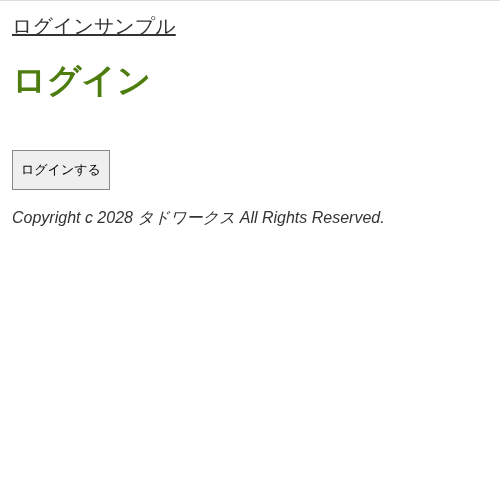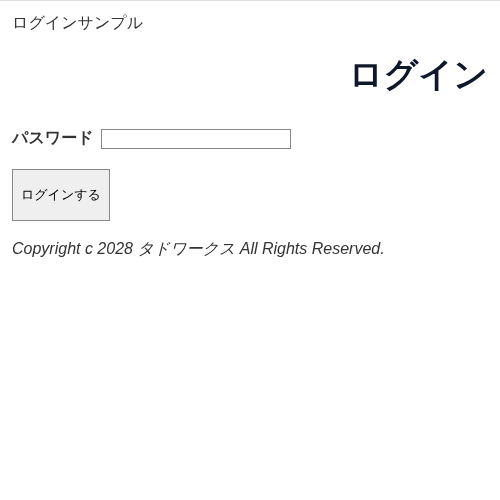--- a/index.html
+++ b/index.html
@@ -6,30 +6,30 @@
       font-family: Meiryo, "Hiragino Kaku Gothic Pro", sans-serif;
       margin: 0;
       padding: 12px;
       color: #333;
       background: #fff;
       width: 500px;
       box-sizing: border-box;
       border-top: 1px solid #ddd;
     }
     .breadcrumb {
-      font-size: 16px;
+      font-size: 20px;
       color: #333;
       margin-bottom: 18px;
+      text-decoration: underline;
     }
     h1.page-title {
       font-size: 34px;
       font-weight: bold;
       margin: 0 0 28px 0;
-      color: #0f172a;
-      text-align: right;
+      color: #4d7c0f;
     }
     table.form-table {
       border-collapse: collapse;
       margin-bottom: 18px;
     }
     table.form-table td.label-cell {
       font-weight: bold;
       font-size: 16px;
       text-align: right;
       padding: 2px 6px 2px 0;
@@ -38,21 +38,21 @@
     table.form-table td.input-cell input {
       width: 190px;
       height: 20px;
       border: 1px solid #888;
       box-sizing: border-box;
       font-size: 14px;
       padding: 1px 4px;
     }
     .submit-button {
       font-size: 13px;
-      padding: 16px 8px;
+      padding: 10px 8px;
       background: #efefef;
       border: 1px solid #888;
       cursor: pointer;
       font-family: inherit;
     }
     .copyright {
       margin-top: 18px;
       font-style: italic;
       font-size: 16px;
       color: #333;
@@ -62,26 +62,20 @@
 <body>
 
 
 
 <div class="breadcrumb">ログインサンプル</div>
 
 <h1 class="page-title">ログイン</h1>
 
 <table class="form-table">
   <tbody>
-  <tr>
-    <td class="label-cell">パスワード</td>
-    <td class="input-cell">
-      <input type="password" value="" style="">
-    </td>
-  </tr>
 </tbody>
   </table>
 
 <button class="submit-button">ログインする</button>
 
 <div class="copyright">Copyright c 2028 タドワークス All Rights Reserved.</div>
 
 
 
 

